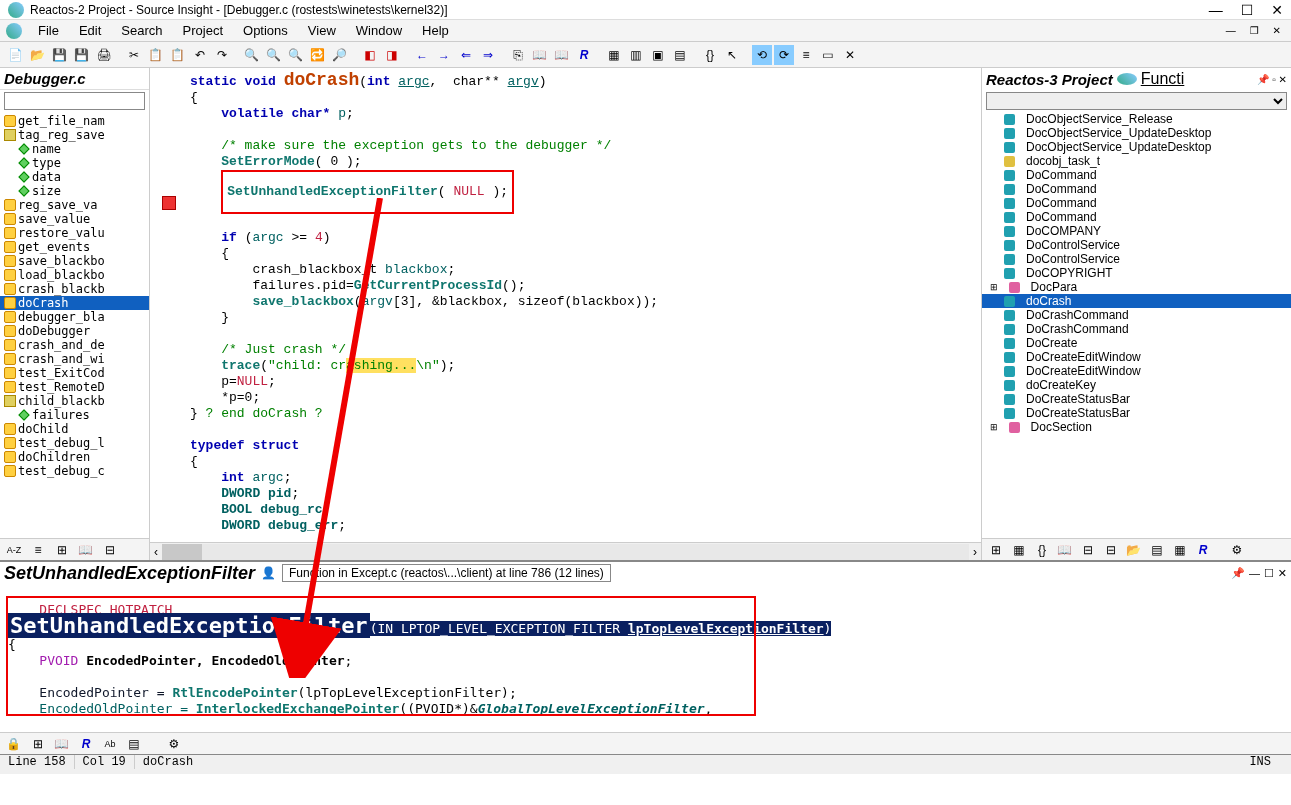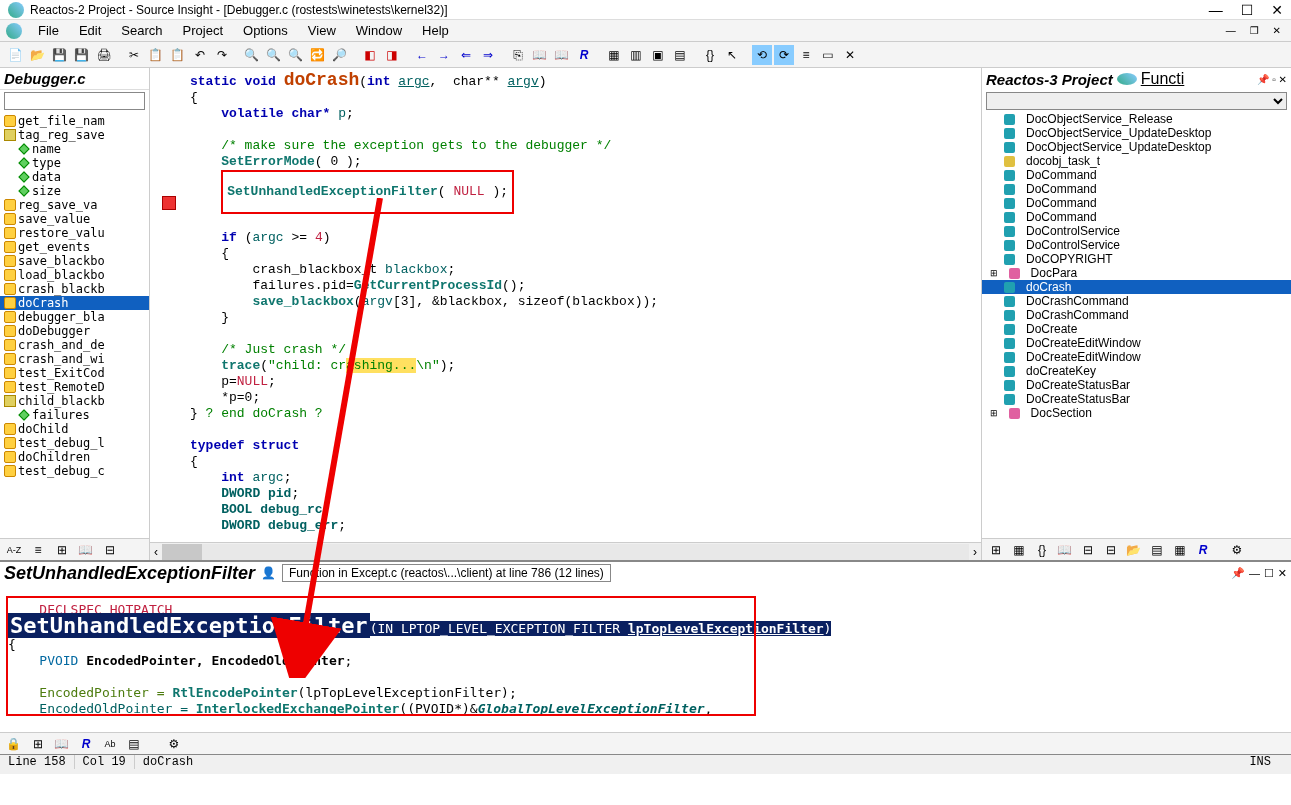--- a/index.html
+++ b/index.html
@@ -346,20 +346,24 @@
           <div class="rt-item">
             <span class="rt-ico ri-teal"></span>
             <span>DoCommand</span>
           </div>
           <div class="rt-item">
             <span class="rt-ico ri-teal"></span>
             <span>DoCommand</span>
           </div>
           <div class="rt-item">
             <span class="rt-ico ri-teal"></span>
+            <span>DoCOMPANY</span>
+          </div>
+          <div class="rt-item">
+            <span class="rt-ico ri-teal"></span>
             <span>DoControlService</span>
           </div>
           <div class="rt-item">
             <span class="rt-ico ri-teal"></span>
             <span>DoControlService</span>
           </div>
           <div class="rt-item">
             <span class="rt-ico ri-teal"></span>
             <span>DoCOPYRIGHT</span>
           </div>
@@ -446,23 +450,23 @@
       <span>📌</span>
       <span>—</span>
       <span>☐</span>
       <span>✕</span>
     </div>
   </div>
   <div class="bp-content">
     <div class="red-rect" style="left:6px;top:12px;width:750px;height:120px"></div><span class="num">DECLSPEC_HOTPATCH</span>
 <span class="fn-huge">SetUnhandledExceptionFilter</span><span class="fn-sig-bg">(IN LPTOP_LEVEL_EXCEPTION_FILTER </span><span class="fn-sig-bg" style="font-weight:bold;text-decoration:underline">lpTopLevelExceptionFilter</span><span class="fn-sig-bg">)</span>
 {
-<span style="color:#0369a1">    PVOID </span><span style="font-weight:bold">EncodedPointer, EncodedOldPointer</span>;
-
-<span style="color:#4d7c0f">    EncodedPointer = </span><span class="fn">RtlEncodePointer</span><span>(lpTopLevelExceptionFilter);</span>
+<span style="color:#a21caf">    PVOID </span><span style="font-weight:bold">EncodedPointer, EncodedOldPointer</span>;
+
+<span style="color:#0f172a">    EncodedPointer = </span><span class="fn">RtlEncodePointer</span><span>(lpTopLevelExceptionFilter);</span>
 <span style="color:#006060">    EncodedOldPointer = </span><span class="fn">InterlockedExchangePointer</span><span>((PVOID*)&amp;</span><span style="color:#006060;font-style:italic;font-weight:bold">GlobalTopLevelExceptionFilter</span><span>,</span></div>
   <div class="bp-tb">
     <span class="tb-btn">🔒</span>
     <span class="tb-btn">⊞</span>
     <span class="tb-btn">📖</span>
     <span class="tb-btn" style="color:#00c;font-weight:bold;font-style:italic">R</span>
     <span class="tb-btn" style="font-size:9px">Ab</span>
     <span class="tb-btn">▤</span>
     <span style="width:12px"></span>
     <span class="tb-btn">⚙</span>

